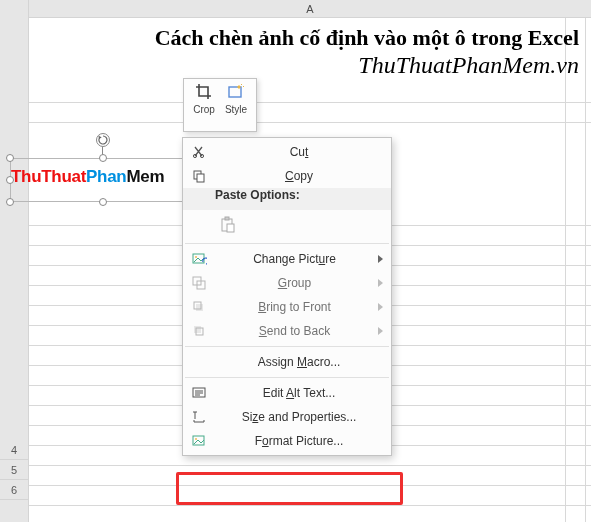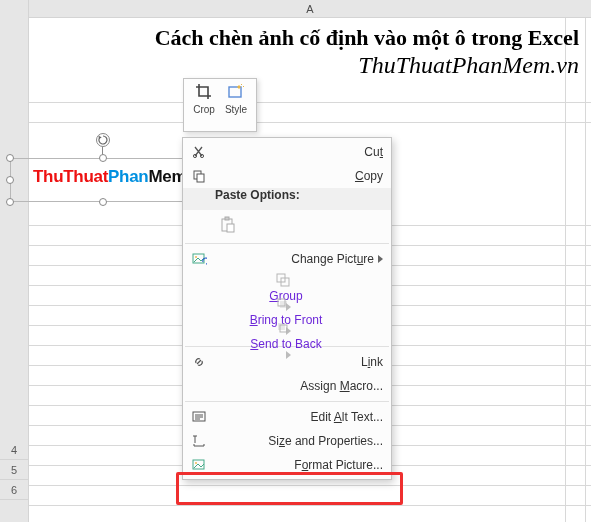--- a/index.html
+++ b/index.html
@@ -109,21 +109,21 @@
   .hSE { bottom:-5px; right:-5px; }
   .hSW { bottom:-5px; left:-5px; }
   .rotate-handle {
     position:absolute; top:-26px; left:50%; margin-left:-7px;
     width:14px; height:14px; border:1px solid #888; border-radius:50%;
     background:#fff;
     display:flex; align-items:center; justify-content:center;
   }
   .rotate-stem { position:absolute; top:-12px; left:50%; width:1px; height:8px; background:#888; margin-left:-0.5px;}
   .logo-txt {
-    position:absolute; top:8px; left:22px;
+    position:absolute; top:8px; left:0;
     font-family: Arial, sans-serif;
     font-weight: 800;
     font-size: 17px;
     white-space: nowrap;
     letter-spacing: -0.3px;
   }
   .lt-red   { color:#e11; }
   .lt-blue  { color:#0090e0; }
   .lt-black { color:#111; }
 
@@ -138,30 +138,30 @@
     padding: 2px 0;
   }
   .context-menu .mi {
     display: flex;
     align-items: center;
     height: 24px;
     padding: 0 8px 0 6px;
     color: #333;
     position: relative;
   }
-  .context-menu .mi.disabled { color: #6d28d9; flex-direction: column; }
+  .context-menu .mi.disabled { color: #737373; }
   .context-menu .micon {
     width: 20px; height:18px;
     display:flex; align-items:center; justify-content:center;
     flex-shrink:0;
     margin-right:6px;
     color:#5a5a5a;
   }
   .context-menu .mi.disabled .micon { color:#b5b5b5; }
-  .context-menu .mlabel { flex:1; text-align:right; }
+  .context-menu .mlabel { flex:1; text-align:center; }
   .context-menu .mlabel u { text-decoration: underline; }
   .context-menu .submenu-arrow {
     width:0;height:0;border-top:4px solid transparent;border-bottom:4px solid transparent;
     border-left:5px solid #666; margin-left:4px;
   }
   .context-menu .mi.disabled .submenu-arrow { border-left-color:#bcbcbc; }
   .context-menu .sep { height:1px; background:#e0e0e0; margin:3px 2px; }
   .context-menu .section-title {
     height:22px; display:flex; 
     padding-left:32px; font-weight:bold; color:#333;
@@ -346,29 +346,20 @@
           <rect x="2" y="2" width="7" height="7" fill="currentColor" opacity=".3"></rect>
           <rect x="4" y="4" width="7" height="7" fill="none" stroke="currentColor"></rect>
         </svg>
     </span>
     <span class="mlabel"><span><u>S</u>end to Back</span></span>
     <span class="submenu-arrow"></span>
   </div>
 
   <div class="sep"></div>
 
-  <div class="mi">
-    <span class="micon">
-      <svg width="14" height="14" viewBox="0 0 14 14">
-          <path d="M4 8 A3 3 0 0 1 8 4 M10 6 A3 3 0 0 1 6 10" fill="none" stroke="#555" stroke-width="1.3"></path>
-          <path d="M5 9 L9 5" stroke="#555" stroke-width="1.3"></path>
-        </svg>
-    </span>
-    <span class="mlabel"><span>L<u>i</u>nk</span></span>
-  </div>
 
   <div class="mi">
     <span class="micon"></span>
     <span class="mlabel"><span>Assign <u>M</u>acro...</span></span>
   </div>
 
   <div class="sep"></div>
 
   <div class="mi">
     <span class="micon">

